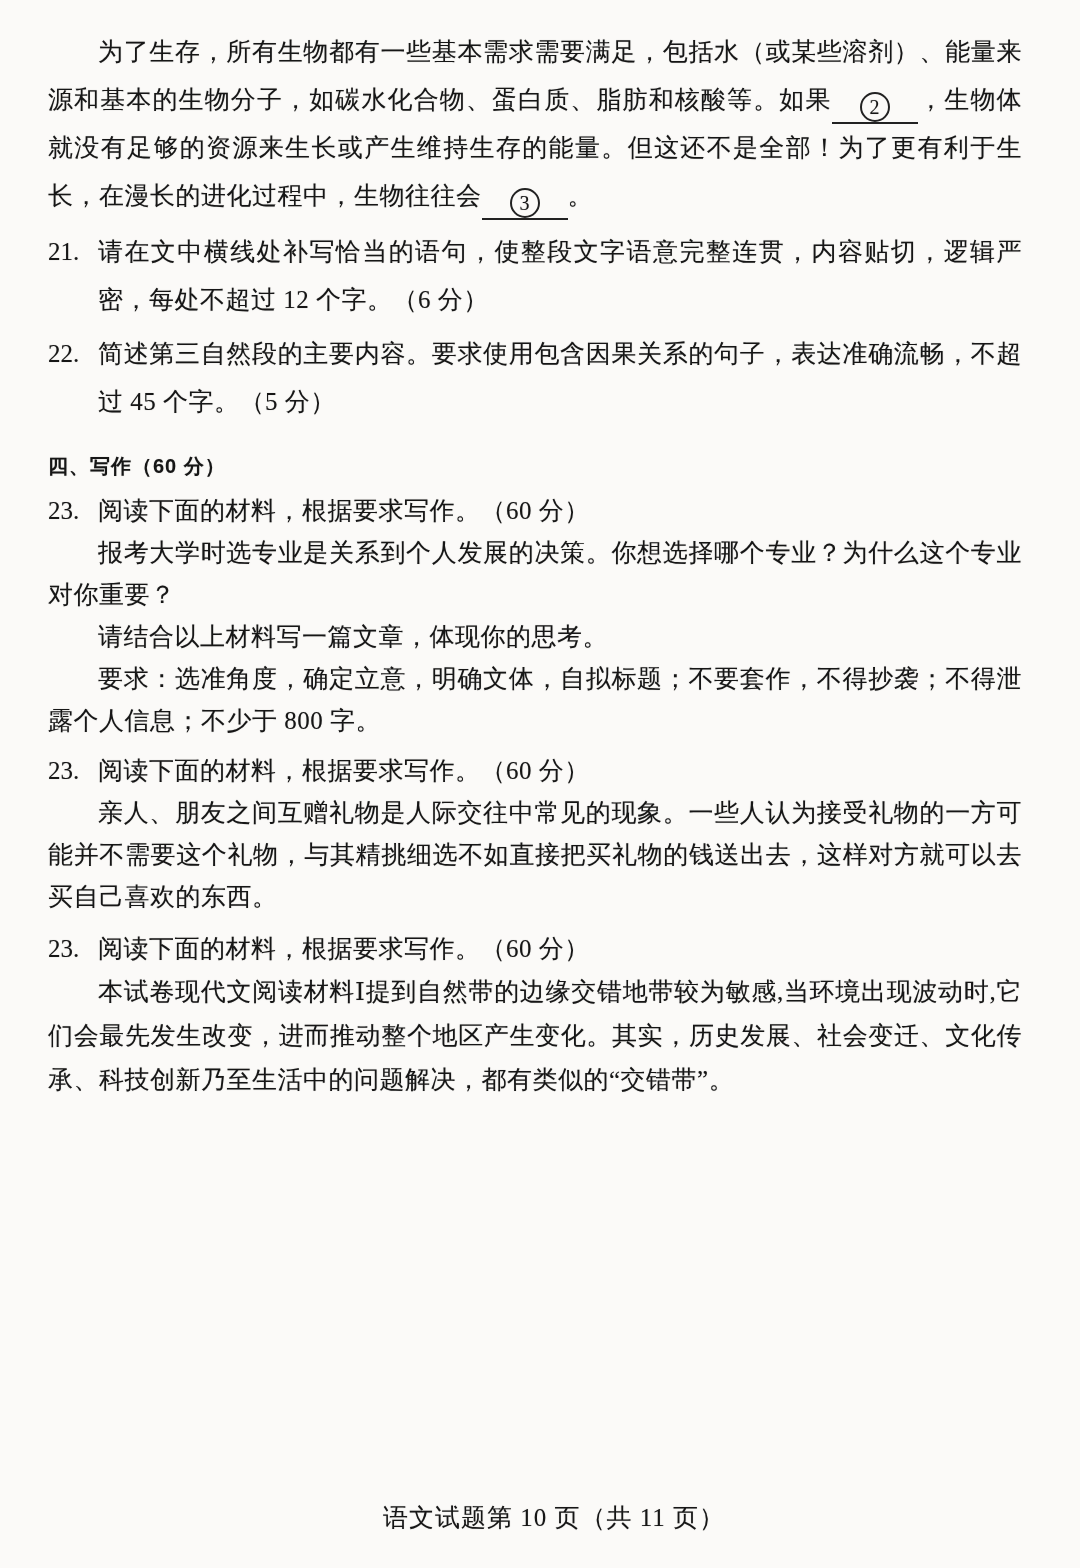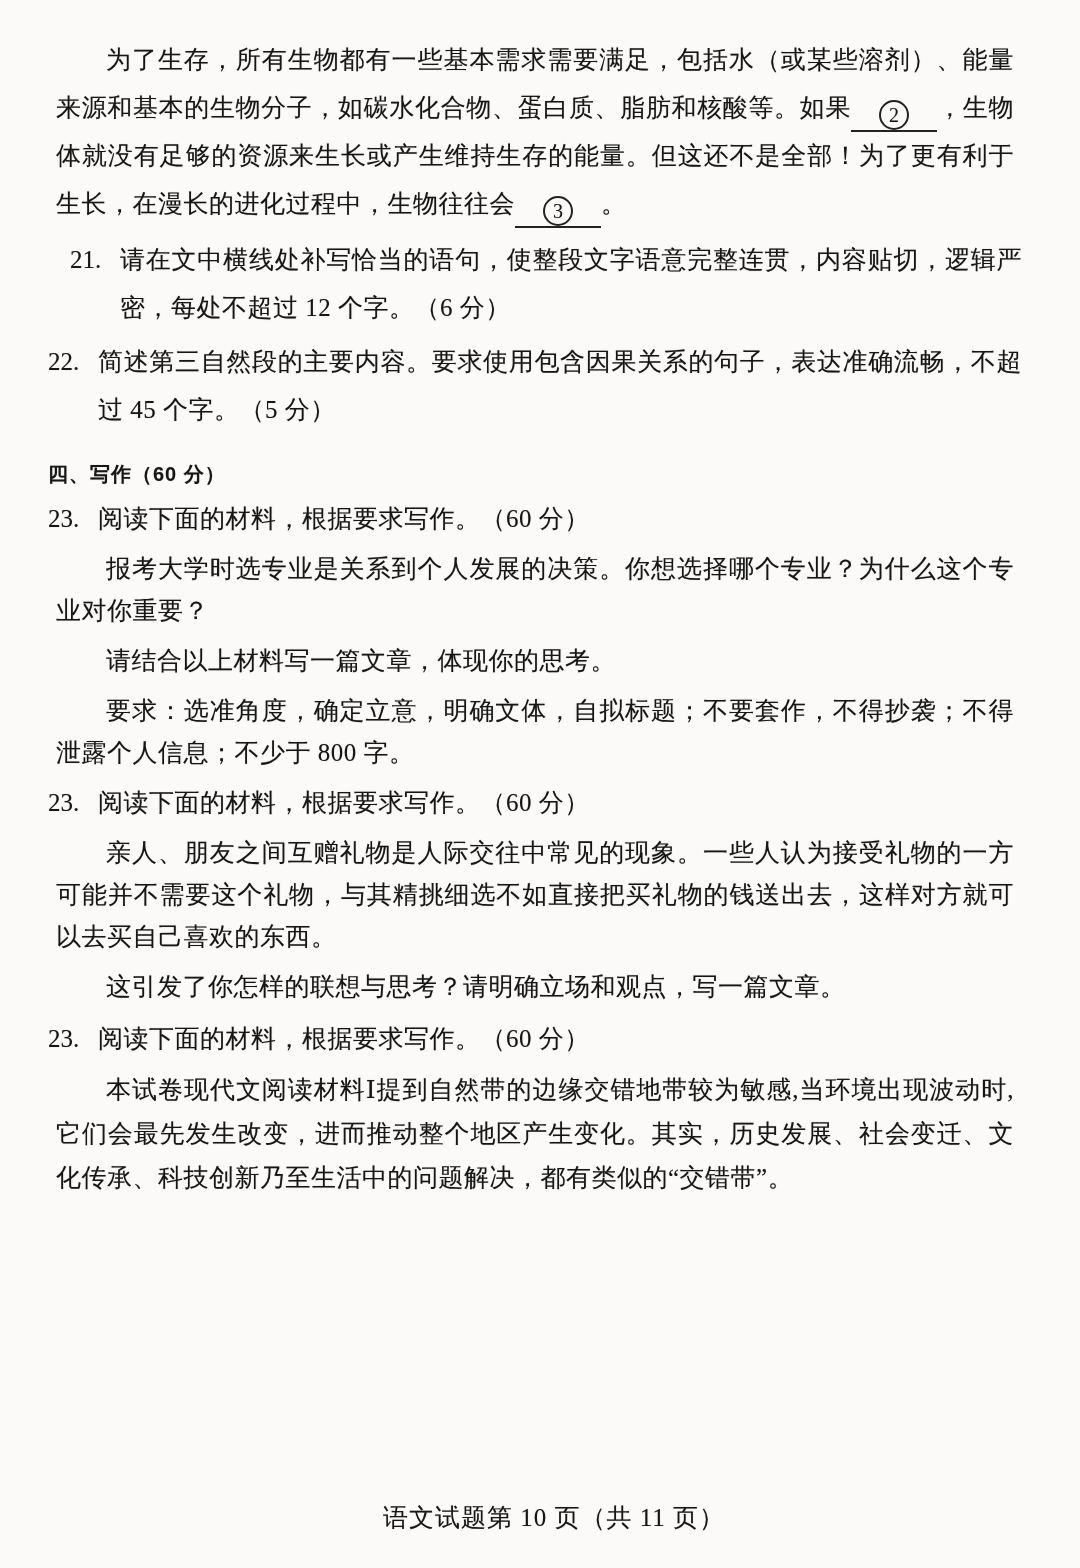--- a/index.html
+++ b/index.html
@@ -17,21 +17,21 @@
     font-family: "Liberation Serif", "DejaVu Serif", serif;
     font-size: 25px;
     letter-spacing: 0.5px;
     padding: 28px 58px 0 48px;
     overflow: hidden;
     text-shadow: 0 0 1px rgba(40,40,40,0.35);
   }
   section { display: block; }
   .reading { line-height: 48px; }
   .para {
-    margin: 8px;
+    margin: 0;
     text-align: justify;
   }
   .indent { text-indent: 50px; }
   .question {
     position: relative;
     padding-left: 50px;
     margin: 0;
     text-align: justify;
   }
   .qnum {
@@ -54,21 +54,21 @@
     width: 30px;
     height: 30px;
     border: 2px solid #222;
     border-radius: 50%;
     line-height: 26px;
     text-align: center;
     font-size: 20px;
     letter-spacing: 0;
     vertical-align: -6px;
   }
-  .q21 { margin-top: 8px; margin-left: 22px; }
+  .q21 { margin-top: 8px; }
   .q22 { margin-top: 6px; }
   .section-heading {
     margin: 16px 0 0 0;
     font-size: 20px;
     font-weight: bold;
     font-family: "Liberation Sans", "DejaVu Sans", sans-serif;
     line-height: 48px;
     letter-spacing: 1px;
   }
   .writing { line-height: 42px; }
@@ -115,21 +115,20 @@
       <p class="para indent">报考大学时选专业是关系到个人发展的决策。你想选择哪个专业？为什么这个专业对你重要？</p>
       <p class="para indent">请结合以上材料写一篇文章，体现你的思考。</p>
       <p class="para indent">要求：选准角度，确定立意，明确文体，自拟标题；不要套作，不得抄袭；不得泄露个人信息；不少于 800 字。</p>
     </div>
 
     <div class="task task-2">
       <div class="question">
         <span class="qnum">23.</span><span>阅读下面的材料，根据要求写作。（60 分）</span>
       </div>
       <p class="para indent">亲人、朋友之间互赠礼物是人际交往中常见的现象。一些人认为接受礼物的一方可能并不需要这个礼物，与其精挑细选不如直接把买礼物的钱送出去，这样对方就可以去买自己喜欢的东西。</p>
-      <p class="para indent">这引发了你怎样的联想与思考？请明确立场和观点，写一篇文章。</p>
     </div>
 
     <div class="task task-3">
       <div class="question">
         <span class="qnum">23.</span><span>阅读下面的材料，根据要求写作。（60 分）</span>
       </div>
       <p class="para indent">本试卷现代文阅读材料Ⅰ提到自然带的边缘交错地带较为敏感,当环境出现波动时,它们会最先发生改变，进而推动整个地区产生变化。其实，历史发展、社会变迁、文化传承、科技创新乃至生活中的问题解决，都有类似的“交错带”。</p>
     </div>
   </section>
 

